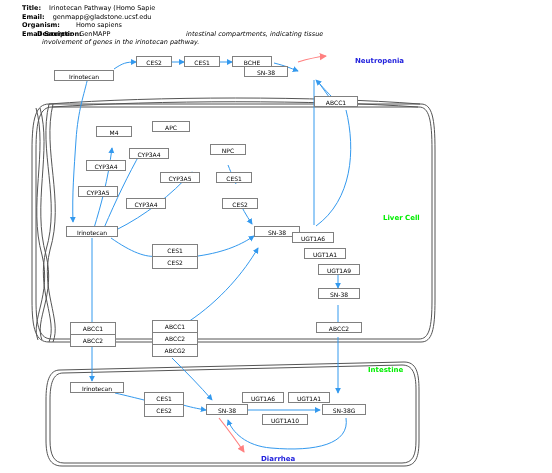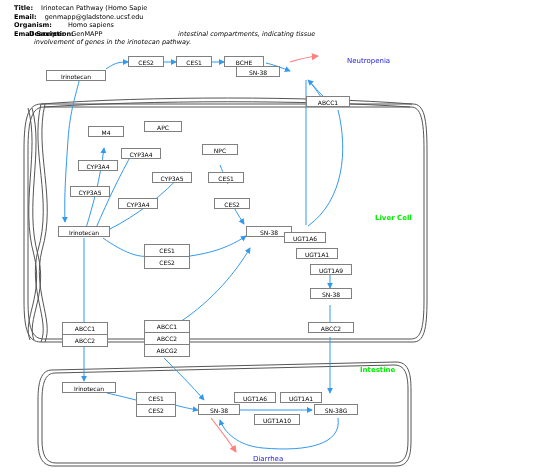--- a/index.html
+++ b/index.html
@@ -3,21 +3,21 @@
 <meta charset="utf-8">
 <style>
   html,body{margin:0;padding:0;}
   body{
     width:552px;height:473px;
     background:#ffffff;
     font-family:"DejaVu Sans","Liberation Sans",sans-serif;
     position:relative;
     overflow:hidden;
   }
-  #canvas{position:absolute;left:8px;top:0;width:440px;height:473px;}
+  #canvas{position:absolute;left:16px;top:0;width:440px;height:473px;}
   .hdr{position:absolute;left:6px;top:4px;width:540px;font-size:6.5px;color:#000;line-height:8.2px;}
   .hdr .row{position:absolute;left:0;white-space:nowrap;}
   .hdr .val{font-weight:normal;}
   .lbl-k{font-weight:bold;}
   .desc{position:absolute;font-style:italic;font-size:6.5px;color:#000;}
   .node{
     position:absolute;
     border:1px solid #808080;
     background:#ffffff;
     color:#000000;
@@ -29,21 +29,21 @@
     white-space:nowrap;
     overflow:hidden;
   }
   .stack{position:absolute;border:1px solid #808080;background:#fff;box-sizing:border-box;}
   .stack div{
     font-size:6px;text-align:center;line-height:11px;height:11px;
     border-bottom:1px solid #808080;color:#000;white-space:nowrap;overflow:hidden;
   }
   .stack div:last-child{border-bottom:none;}
   .celllabel{position:absolute;font-size:7px;font-weight:bold;color:#00ee00;white-space:nowrap;}
-  .outlabel{position:absolute;font-size:7px;font-weight:normal;color:#2222dd;white-space:nowrap;padding-left:17px;}
+  .outlabel{position:absolute;font-size:7px;font-weight:bold;color:#2222dd;white-space:nowrap;padding-left:17px;}
   svg{position:absolute;left:0;top:0;overflow:visible;}
 </style>
 </head>
 <body>
 
 <div id="canvas">
 
   <div class="hdr">
     <div class="row" style="top:0px;">
       <span class="lbl-k">Title:</span>

